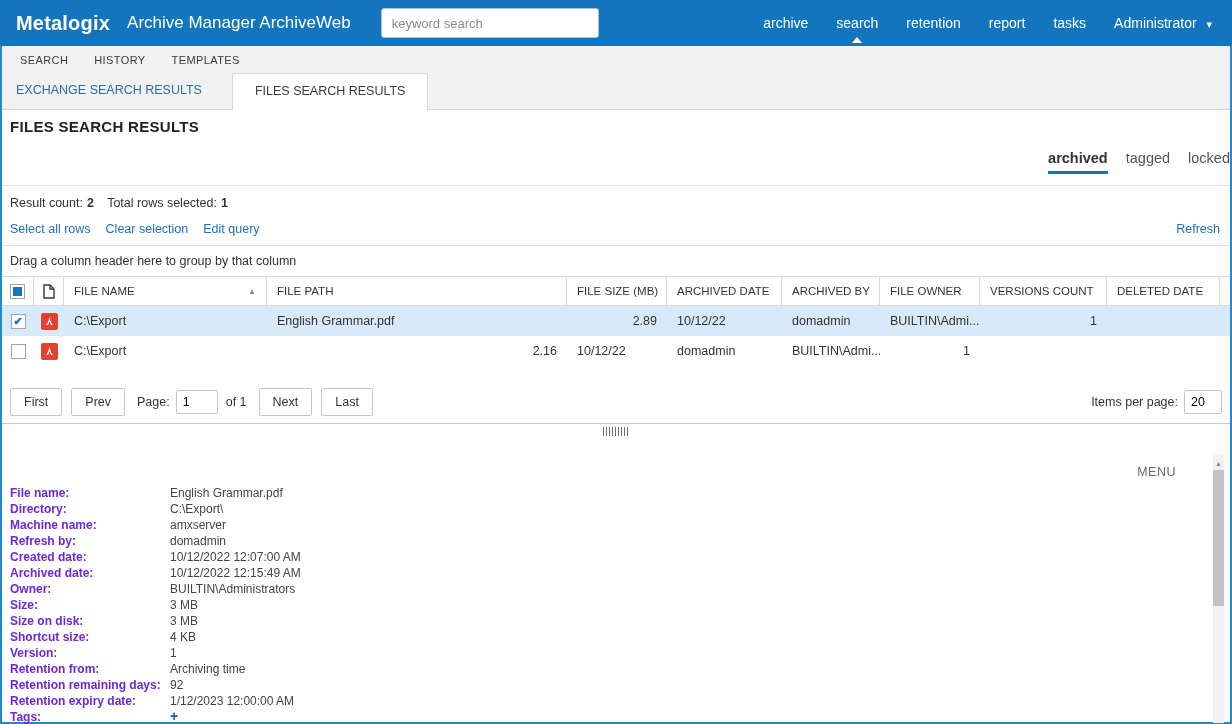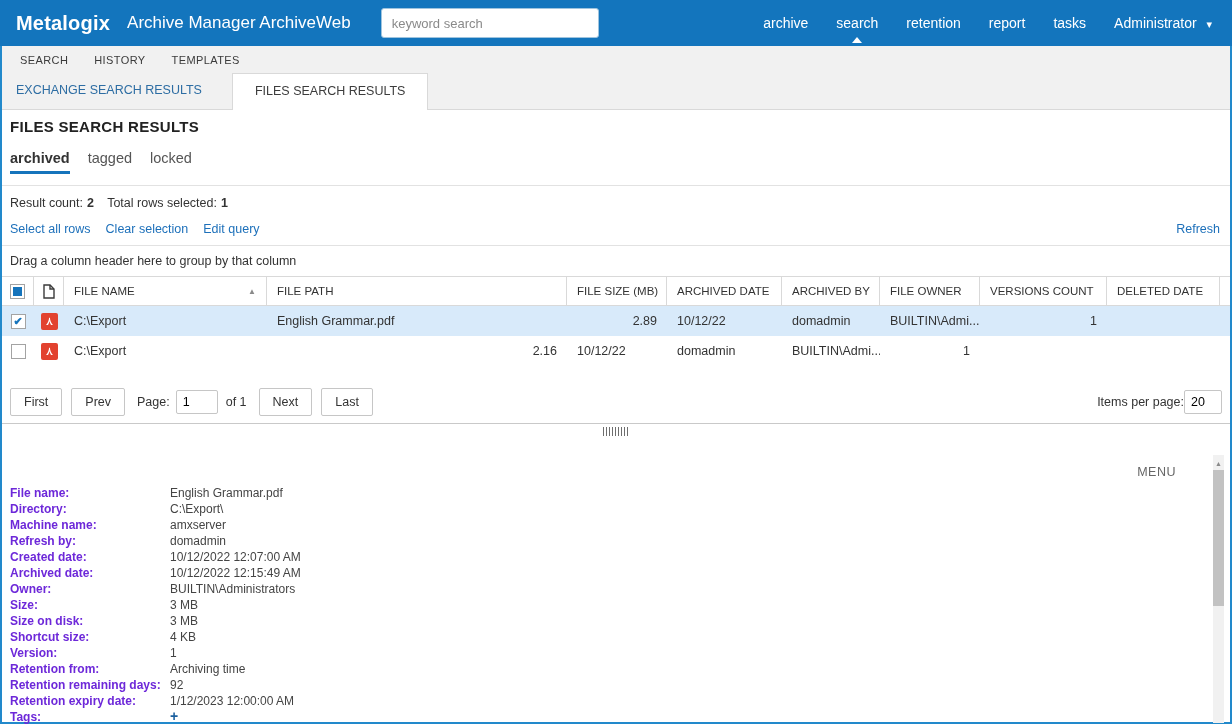--- a/index.html
+++ b/index.html
@@ -54,21 +54,21 @@
   .tab.first { padding-left: 14px; padding-right: 30px; }
   .tab.active {
     background: #fff; color: #3c3c3c;
     border: 1px solid #d9d9d9; border-bottom: none;
     margin-bottom: -1px; padding-bottom: 12px;
   }
 
   
   .upper { padding: 0; }
   .page-title { font-size: 15px; font-weight: bold; color: #222; letter-spacing: .3px; margin: 8px 0 0 8px; }
-  .subtabs { display: flex; gap: 18px; margin: 15px 0 0 8px; align-items: baseline; }
+  .subtabs { display: flex; gap: 18px; margin: 15px 0 0 8px; align-items: baseline; justify-content: flex-end; }
   .subtab { font-size: 14.5px; color: #555; cursor: pointer; padding-bottom: 5px; }
   .subtab.active { font-weight: bold; color: #333; border-bottom: 3px solid #1574bc; }
   .divider { border: none; border-top: 1px solid #e2e2e2; margin: 0; }
   .divider.d1 { margin-top: 11px; }
   .counts { font-size: 12.5px; padding: 10px 0 0 8px; color: #333; }
   .counts b { margin-left: 4px; }
   .counts .sep { display: inline-block; width: 10px; }
   .actions-row { display: flex; align-items: center; padding: 12px 10px 9px 8px; }
   .actions-row a { font-size: 12.5px; color: #1d70ba; text-decoration: none; margin-right: 15px; cursor: pointer; }
   .actions-row .refresh { margin-left: auto; margin-right: 0; }
@@ -116,21 +116,21 @@
     padding: 6px 13px; margin-right: 9px; cursor: pointer;
   }
   .pager .page-label, .pager .of-label { font-size: 12.5px; margin-right: 6px; }
   .pager .page-label { margin-left: 3px; }
   .pager input {
     width: 42px; height: 24px; border: 1px solid #c6c6c6; border-radius: 2px;
     font-size: 12.5px; padding: 0 6px; margin-right: 8px; font-family: "Liberation Sans", sans-serif;
   }
   .pager .of-label { margin-right: 12px; }
   .pager .right { margin-left: auto; display: flex; align-items: center; }
-  .pager .right .ipp-label { font-size: 12.5px; }
+  .pager .right .ipp-label { font-size: 12.5px; margin-right: 6px; }
   .pager .right input { width: 38px; margin-right: 0; }
 
   
   .splitter { border-top: 1px solid #c9c9c9; height: 16px; position: relative; margin-top: 7px; }
   .split-grip {
     position: absolute; left: 50%; top: 3px; transform: translateX(-50%);
     width: 26px; height: 9px; cursor: row-resize;
     background: repeating-linear-gradient(90deg, #6e6e6e 0 1px, transparent 1px 3px);
   }
 

